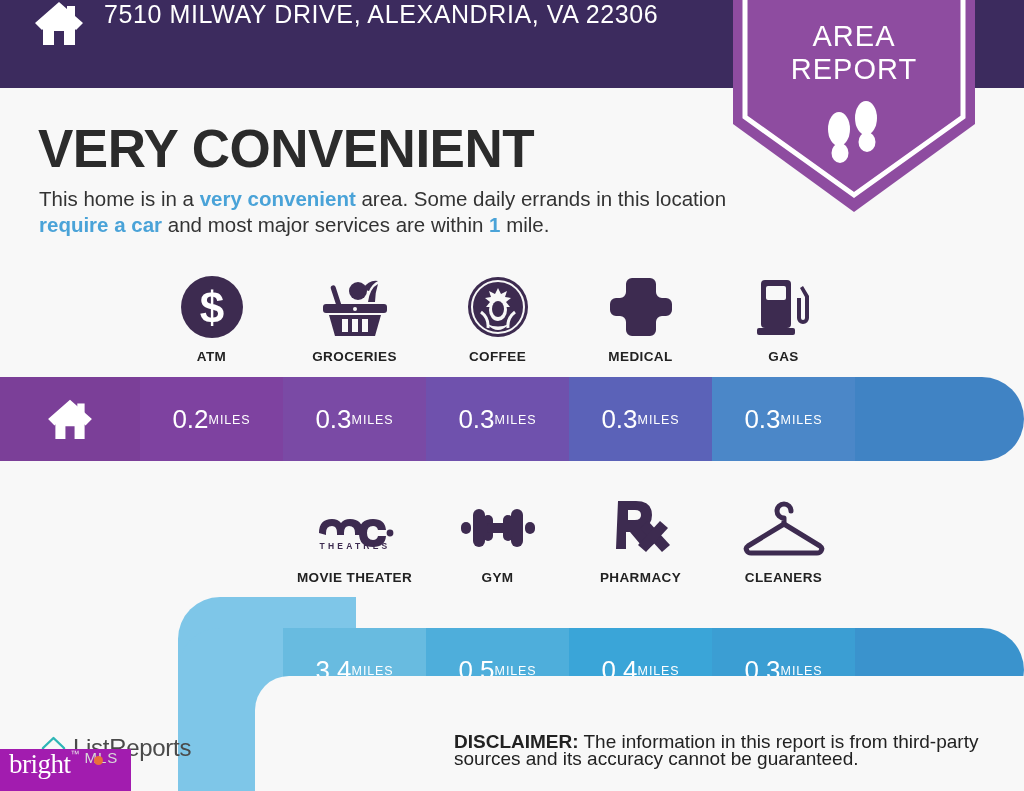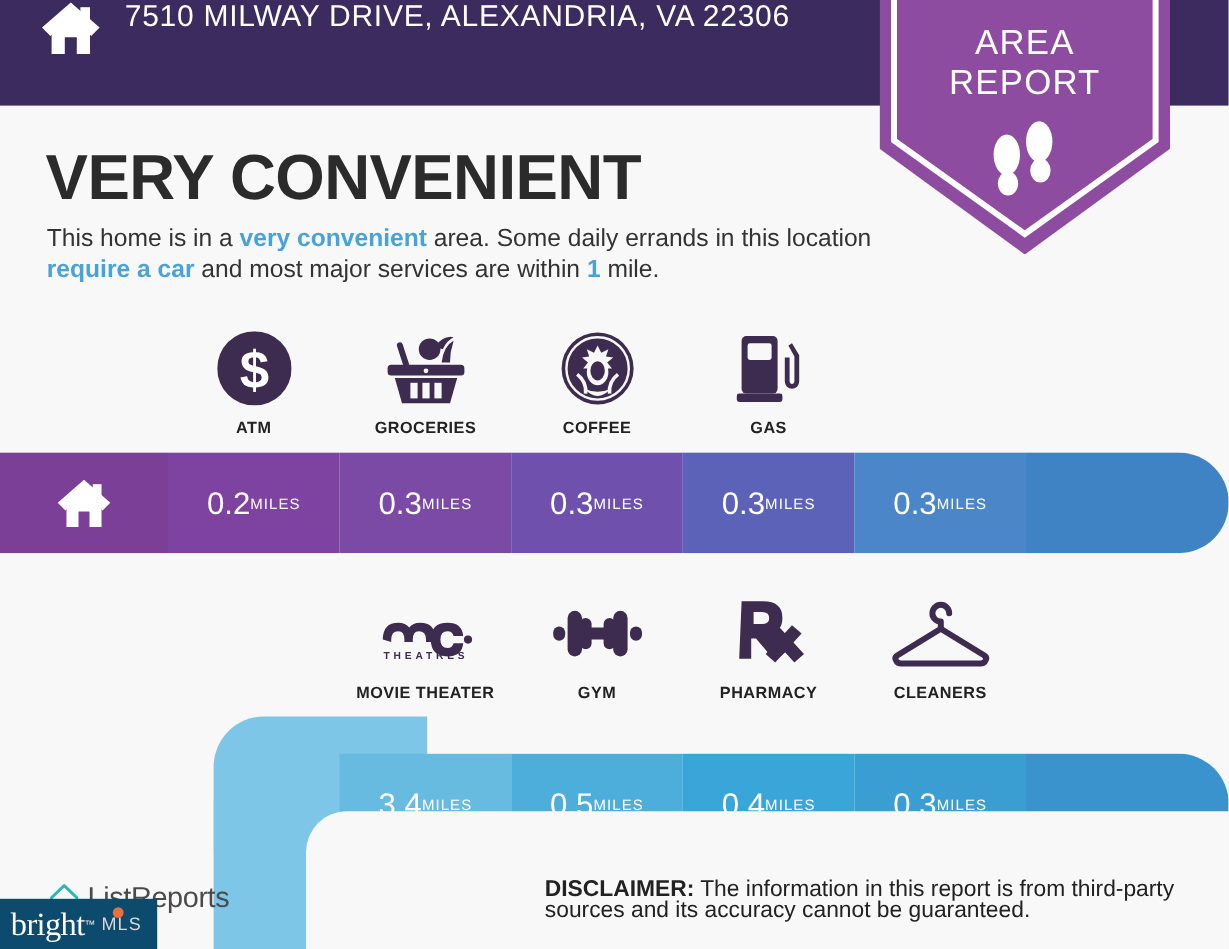--- a/index.html
+++ b/index.html
@@ -232,23 +232,23 @@
     z-index: 5;
   }
   .disclaimer b { font-weight: bold; }
 
   .bright-badge {
     position: absolute;
     left: 0;
     top: 749px;
     width: 131px;
     height: 42px;
-    background: #0c4a6e;
-    display: flex;
-    align-items: center;
+    background: #a21caf;
+    display: flex;
+    align-items: flex-start;
     z-index: 9;
   }
   .bright-word {
     font-family: "Liberation Serif", serif;
     font-size: 27px;
     color: #ffffff;
     margin-left: 9px;
     letter-spacing: -0.5px;
     position: relative;
   }
@@ -353,20 +353,31 @@
           <path d="M31 12 l3 6 l6 -3 l-2 6 l6 1 l-5 4 l4 5 l-6 0 l1 6 l-5 -3 l-2 6 l-2 -6 l-5 3 l1 -6 l-6 0 l4 -5 l-5 -4 l6 -1 l-2 -6 l6 3 Z" fill="#f8f8f8"></path>
           <ellipse cx="31" cy="34" rx="9" ry="11" fill="#f8f8f8"></ellipse>
           <ellipse cx="31" cy="33" rx="6" ry="8" fill="#3d2b50"></ellipse>
           <path d="M14 36 q8 6 7 16 M48 36 q-8 6 -7 16" stroke="#f8f8f8" stroke-width="3" fill="none"></path>
           <path d="M20 48 q11 5 22 0 q-11 12 -22 0 Z" fill="#f8f8f8"></path>
         </svg>
       </div>
       <div class="icon-label">COFFEE</div>
     </div>
 
+    <div class="icon-cell" style="width:143px">
+      <div class="icon-art">
+        <svg width="62" height="62" viewBox="0 0 62 62">
+          <path fill="#3d2b50" d="M22 2 h18 a6 6 0 0 1 6 6 v8 a6 6 0 0 0 6 6 h4 a6 6 0 0 1 6 6 v6
+                   a6 6 0 0 1 -6 6 h-4 a6 6 0 0 0 -6 6 v8 a6 6 0 0 1 -6 6 h-18
+                   a6 6 0 0 1 -6 -6 v-8 a6 6 0 0 0 -6 -6 h-4 a6 6 0 0 1 -6 -6 v-6
+                   a6 6 0 0 1 6 -6 h4 a6 6 0 0 0 6 -6 v-8 a6 6 0 0 1 6 -6 Z"></path>
+        </svg>
+      </div>
+      <div class="icon-label">MEDICAL</div>
+    </div>
 
     <div class="icon-cell" style="width:143px">
       <div class="icon-art">
         <svg width="62" height="62" viewBox="0 0 62 62">
           <g fill="#3d2b50">
             <rect x="8" y="4" width="30" height="48" rx="4"></rect>
             <rect x="4" y="52" width="38" height="7" rx="2"></rect>
             <path d="M38 22 h6 v20 a6 6 0 0 0 6 6 a6 6 0 0 0 6 -6 v-22
                      l-6 -10 l-3 2 l5 9 v21 a2 2 0 0 1 -4 0 v-20 h-10 Z"></path>
           </g>

